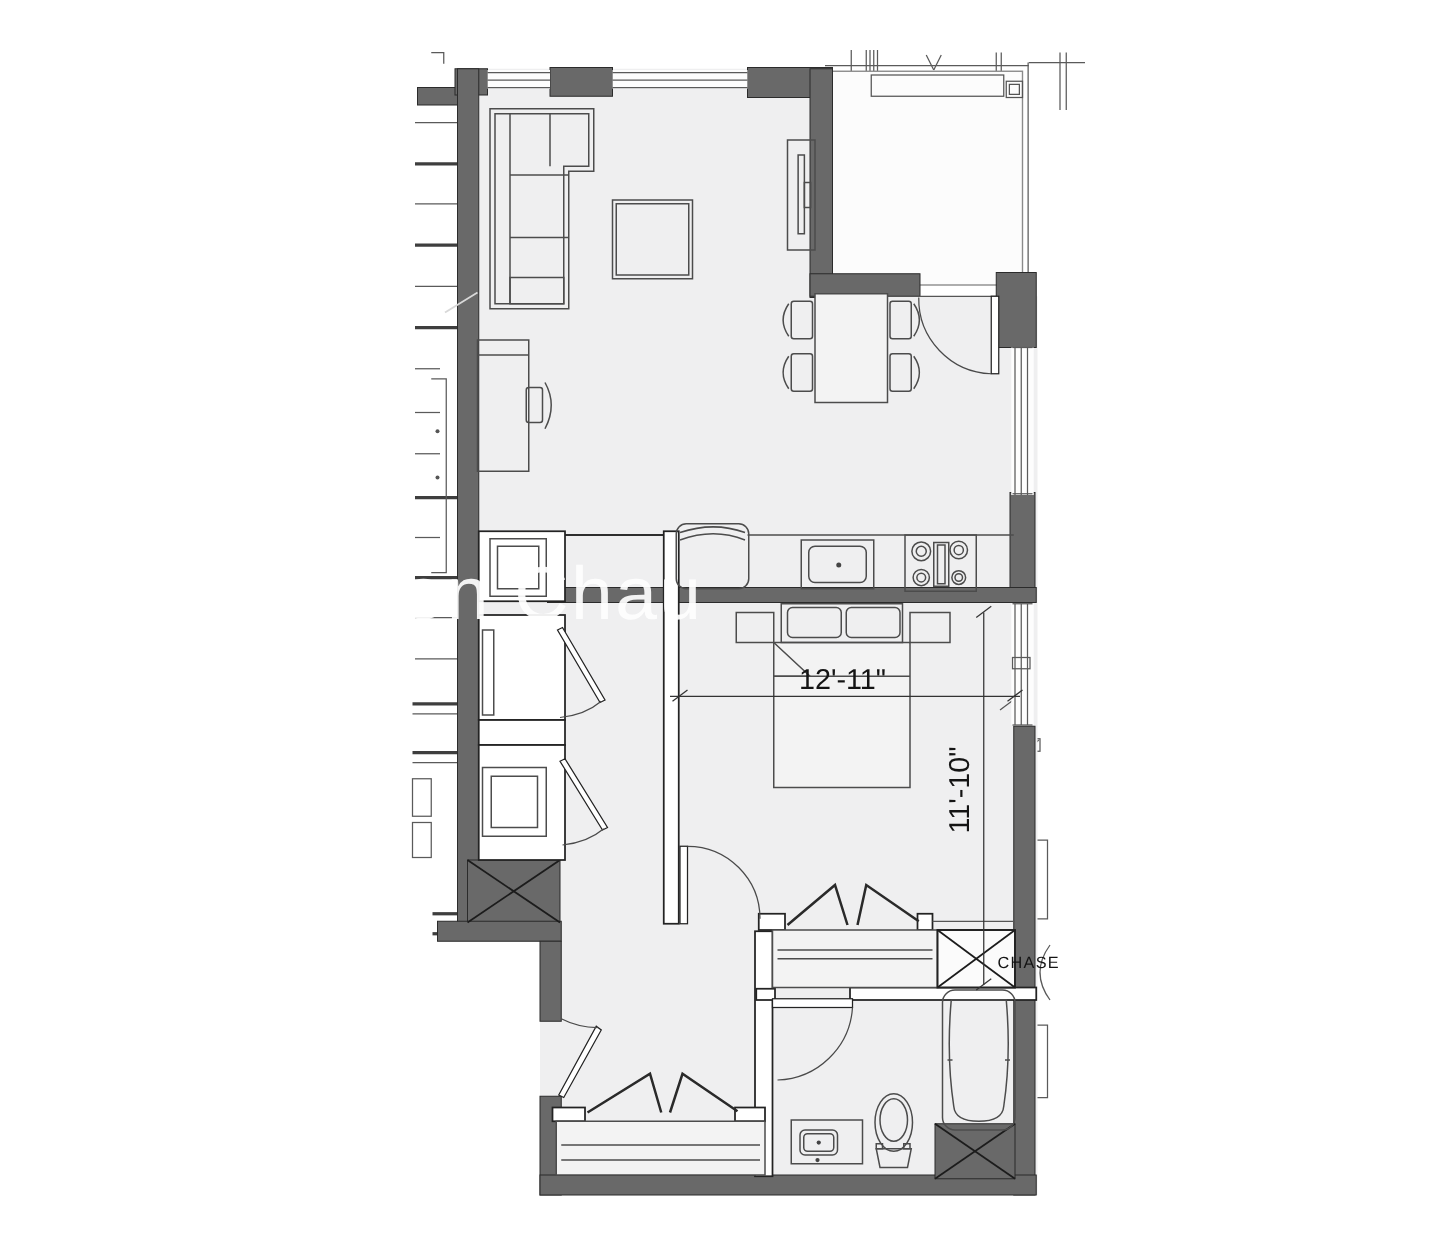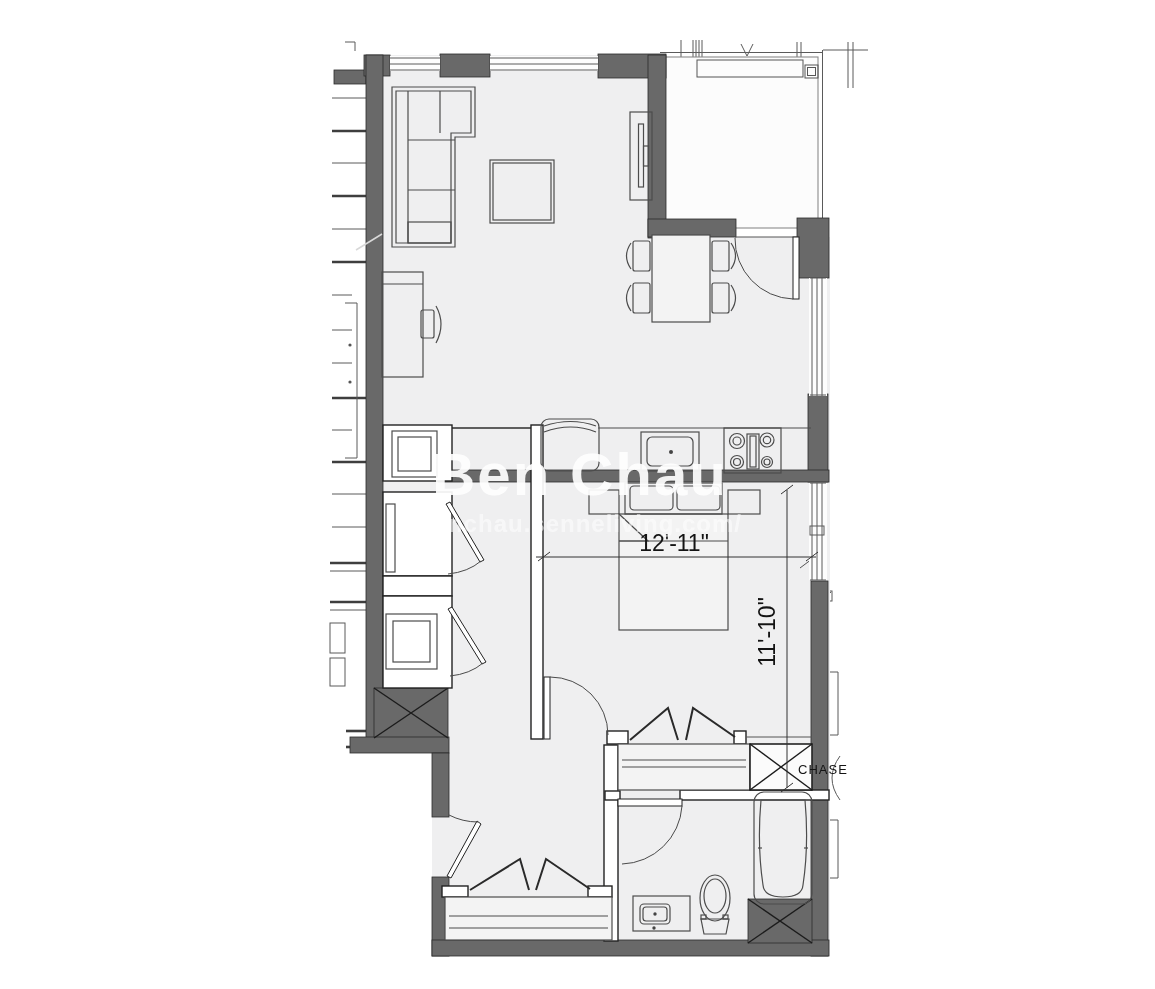--- a/index.html
+++ b/index.html
@@ -22,21 +22,21 @@
   .dim{stroke:#333;stroke-width:1;fill:none;}
   .ctx{stroke:#5a5a5a;stroke-width:1;fill:none;}
   .ctx2{stroke:#3e3e3e;stroke-width:2.6;fill:none;}
   .bifold{stroke:#2a2a2a;stroke-width:2;fill:none;}
   
   .lbl{position:absolute;color:#141414;text-align:center;}
   #dimw{left:604px;top:530px;width:140px;font-size:23px;}
   #dimh{left:697px;top:567px;width:140px;height:130px;display:flex;align-items:center;justify-content:center;
         transform:rotate(-90deg);font-size:23px;}
   #chase{left:788px;top:762px;width:70px;font-size:13px;letter-spacing:1px;}
-  .wm{position:absolute;left:280px;width:600px;text-align:center;font-weight:bold;
+  .wm{position:absolute;left:280px;width:600px;text-align:left;font-weight:normal;
       color:var(--c-watermark,#ffffff);pointer-events:none;}
   #wm-name{top:440px;font-size:60px;opacity:.92;letter-spacing:2px;}
   #wm-url{top:510px;font-size:24px;opacity:.55;letter-spacing:1px;}
 </style>
 </head>
 <body>
 
 <div id="stage">
 
 <svg width="1155" height="989" viewBox="0 0 1155 989">
@@ -367,15 +367,14 @@
     <line class="dim" x1="787" y1="490" x2="787" y2="788"></line>
     <line class="dim" x1="781" y1="494" x2="793" y2="485"></line>
     <line class="dim" x1="781" y1="792" x2="793" y2="783"></line>
   </g>
 </svg>
 
 <div class="lbl" id="dimw">12'-11"</div>
 <div class="lbl" id="dimh">11'-10"</div>
 <div class="lbl" id="chase">CHASE</div>
 <div class="wm" id="wm-name">Ben Chau</div>
-<div class="wm" id="wm-url">benchau.senneliving.com/</div>
 
 </div>
 
 </body></html>

